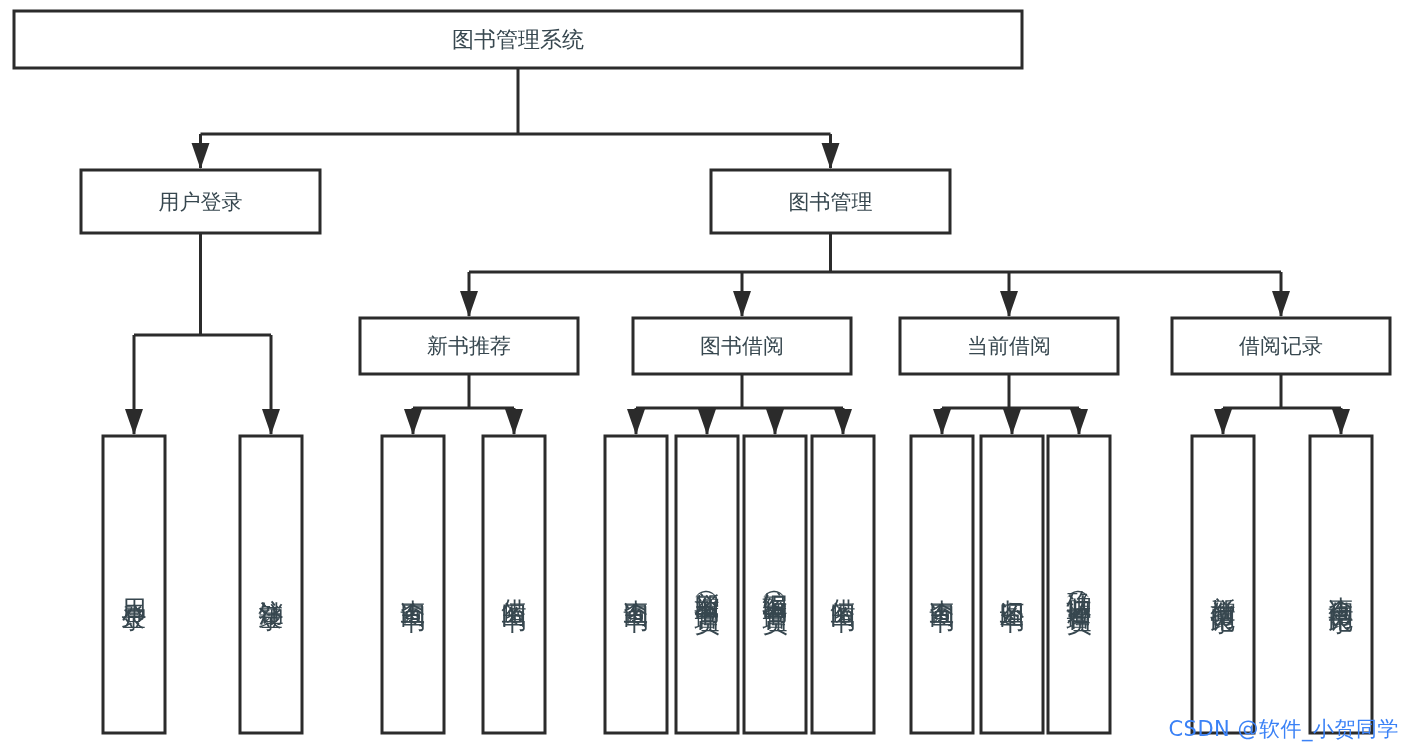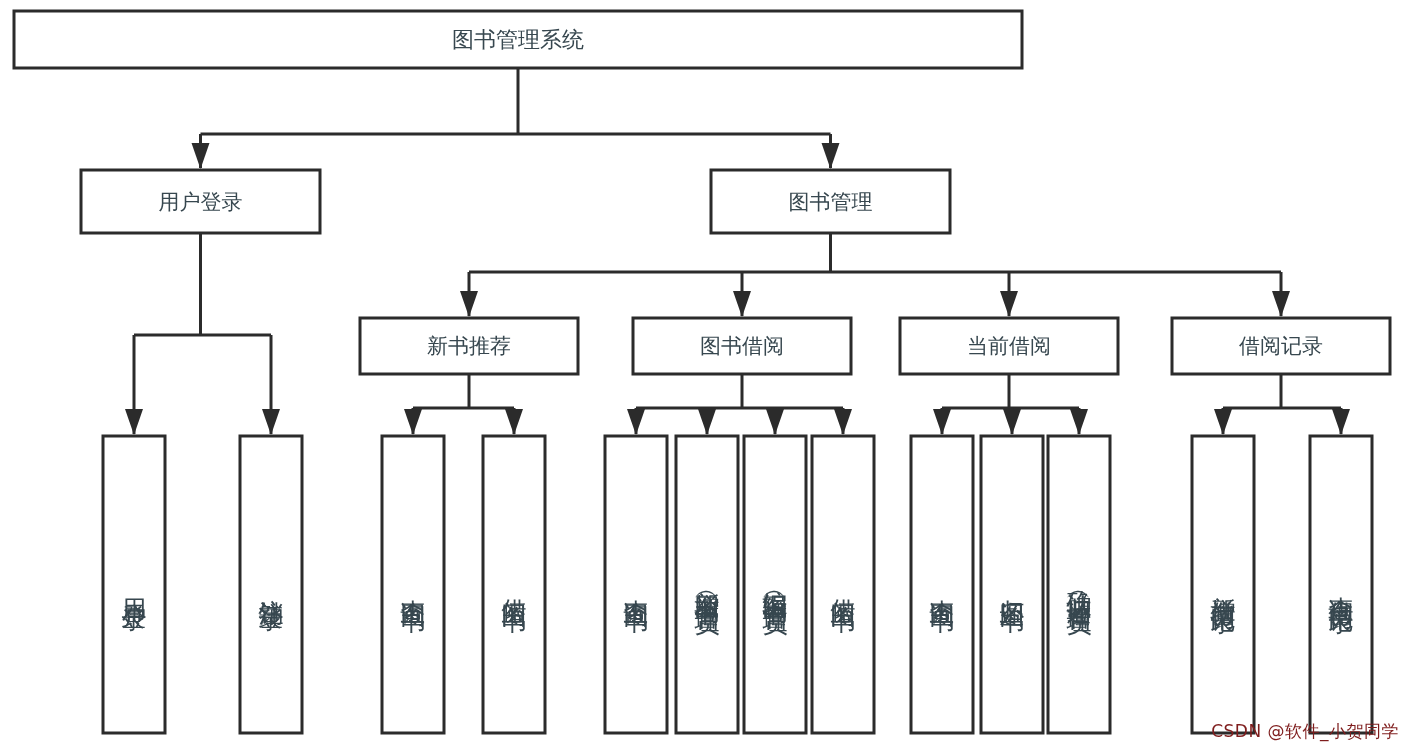--- a/index.html
+++ b/index.html
@@ -26,21 +26,21 @@
     writing-mode:vertical-rl;text-orientation:upright;
     font-family:"DejaVu Sans","Liberation Sans",sans-serif;
     font-size:25px;line-height:1.08;color:#37474f;
     letter-spacing:3px;
     white-space:nowrap;
     pointer-events:none;
   }
   .watermark{
     position:absolute;right:6px;bottom:4px;
     font-family:"DejaVu Sans","Liberation Sans",sans-serif;
-    font-size:17px;color:#7f1d1d;letter-spacing:.5px;white-space:nowrap;
+    font-size:21px;color:#3b82f6;letter-spacing:.5px;white-space:nowrap;
   }
 </style>
 </head>
 <body>
 
 <div id="diagram-root">
 
   <svg class="diagram-canvas" viewBox="0 0 1405 747">
     <g id="edges-layer">
         <line x1="518" y1="68" x2="518" y2="134" class="edge-line"></line>

